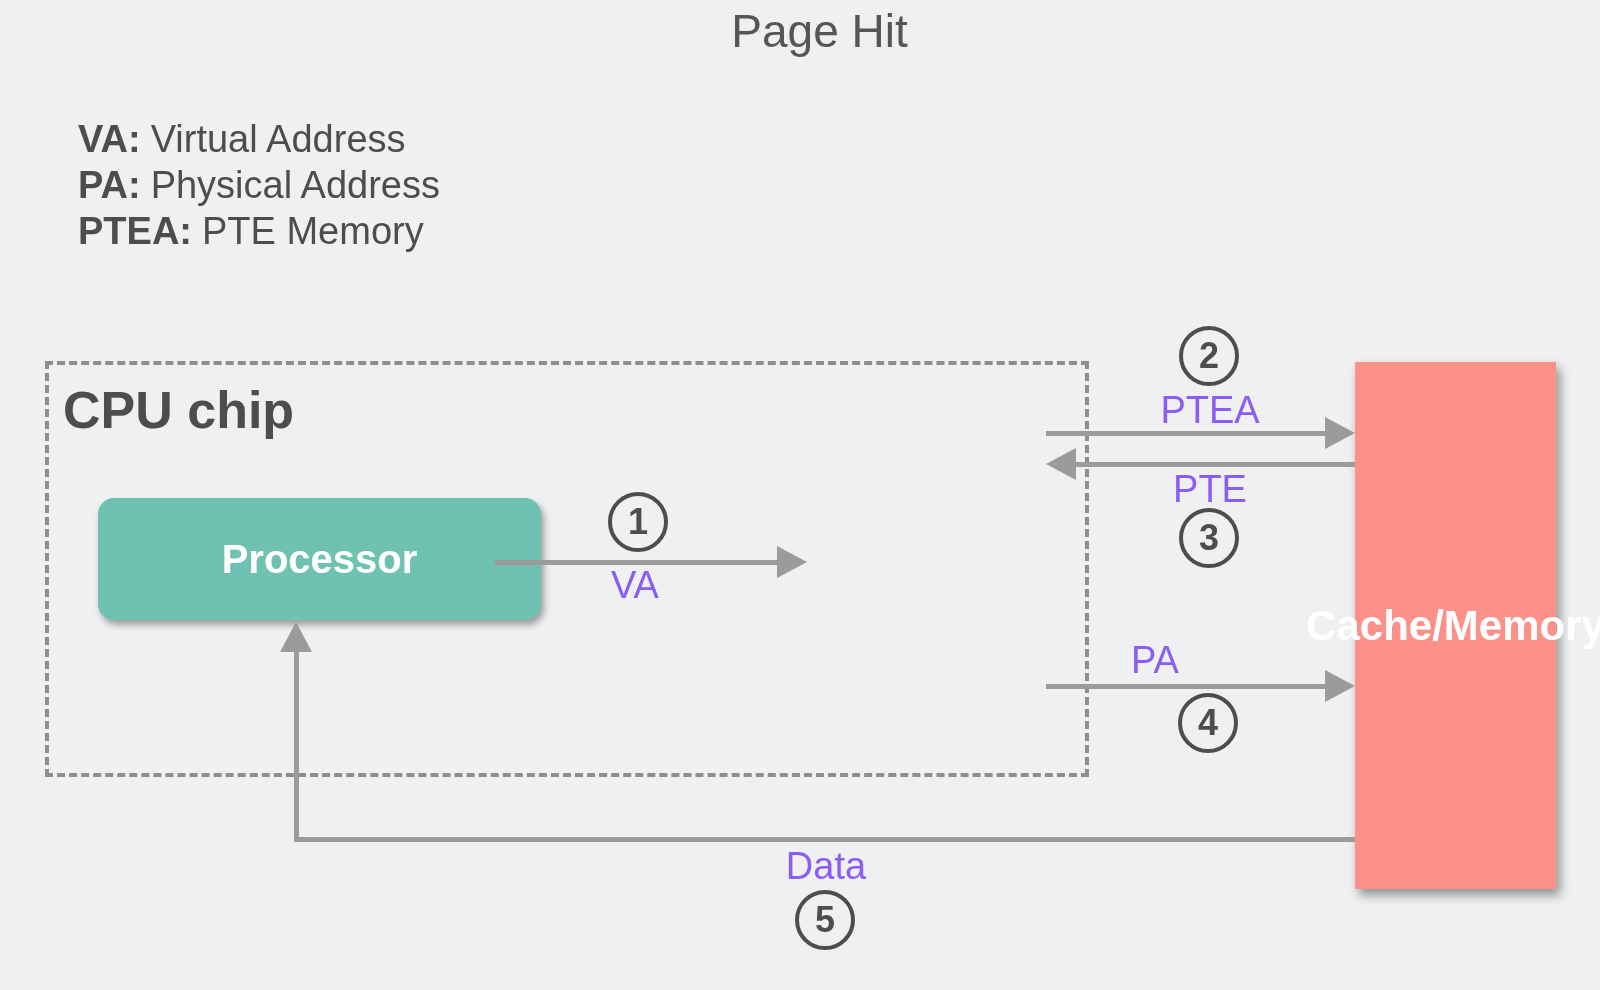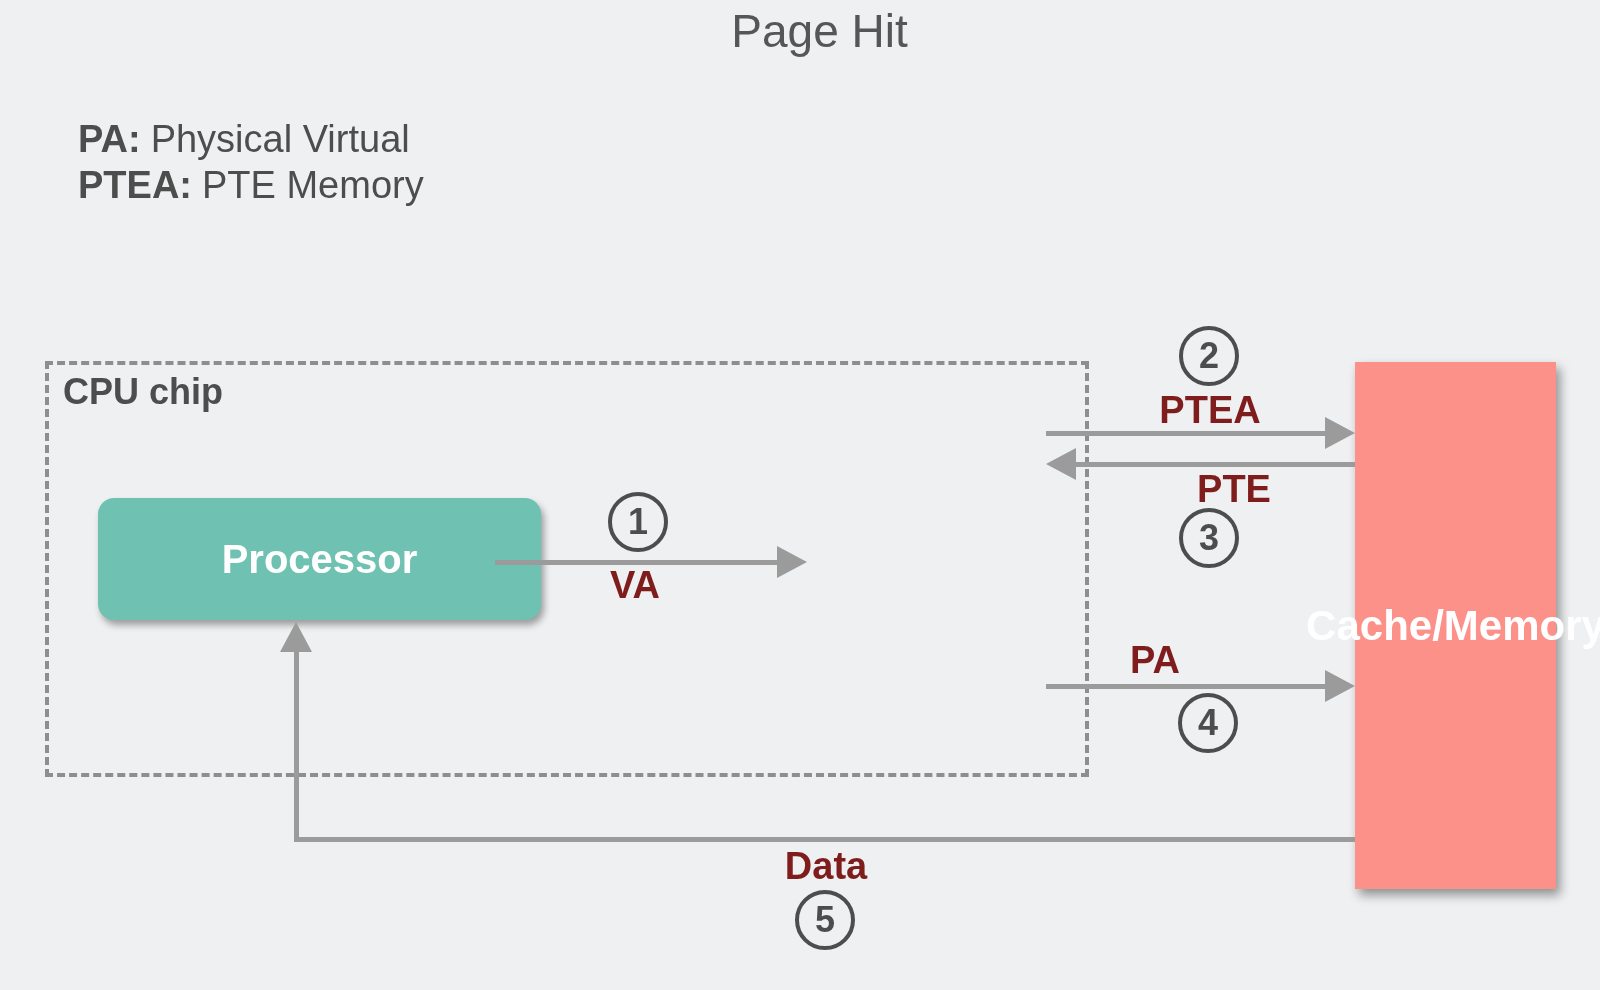--- a/index.html
+++ b/index.html
@@ -40,22 +40,22 @@
 
   .cpu-chip {
     position: absolute;
     left: 45px; top: 361px;
     width: 1044px; height: 416px;
     box-sizing: border-box;
     border: 4px dashed #8e8e8e;
   }
   .cpu-chip-label {
     position: absolute;
-    left: 14px; top: 6px;
-    font-size: 36px;
+    left: 14px; top: 15px;
+    font-size: 52px;
     font-weight: 800;
     color: #4b4e4d;
   }
 
   .node {
     position: absolute;
     display: flex;
     align-items: center;
     justify-content: center;
     color: #ffffff;
@@ -114,35 +114,38 @@
     align-items: center;
     justify-content: center;
     font-size: 36px;
     font-weight: 800;
     color: #4b4e4d;
   }
   .flow-label {
     position: absolute;
     transform: translate(-50%, -50%);
     font-size: 38px;
-    font-weight: 700;
-    color: #7f1d1d;
+    font-weight: 400;
+    color: #8b5cf6;
     white-space: nowrap;
   }
 </style>
 </head>
 <body>
 
 <div id="canvas">
 
   <div class="title">Page Hit</div>
 
   <div class="legend">
     <div class="legend-row">
-      <span class="term">PA:</span><span class="def">Physical Virtual</span>
+      <span class="term">VA:</span><span class="def">Virtual Address</span>
+    </div>
+    <div class="legend-row">
+      <span class="term">PA:</span><span class="def">Physical Address</span>
     </div>
     <div class="legend-row">
       <span class="term">PTEA:</span><span class="def">PTE Memory</span>
     </div>
   </div>
 
   <div class="cpu-chip">
     <div class="cpu-chip-label">CPU chip</div>
   </div>
 
@@ -165,21 +168,21 @@
 
   <div class="line" style="left:1046px; top:431px; width:279px; height:5px;"></div>
   <div class="head head-right" style="left:1325px; top:417px;"></div>
   <div class="num-circle" style="left:1179px; top:326px;">
       <span>2</span>
     </div>
   <div class="flow-label" style="left:1210px; top:410px;">PTEA</div>
 
   <div class="line" style="left:1076px; top:462px; width:279px; height:5px;"></div>
   <div class="head head-left" style="left:1046px; top:448px;"></div>
-  <div class="flow-label" style="left:1210px; top:489px;margin-left:24px;">PTE</div>
+  <div class="flow-label" style="left:1210px; top:489px;">PTE</div>
   <div class="num-circle" style="left:1179px; top:508px;">
       <span>3</span>
     </div>
 
   <div class="line" style="left:1046px; top:684px; width:279px; height:5px;"></div>
   <div class="head head-right" style="left:1325px; top:670px;"></div>
   <div class="flow-label" style="left:1155px; top:660px;">PA</div>
   <div class="num-circle" style="left:1178px; top:693px;">
       <span>4</span>
     </div>

